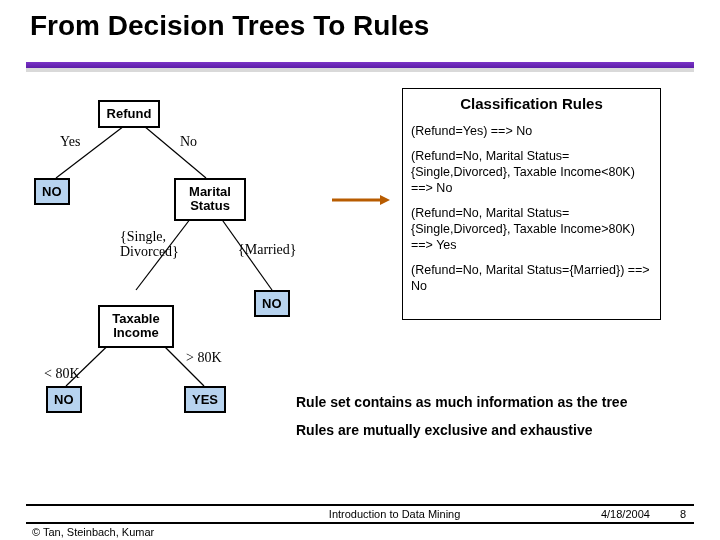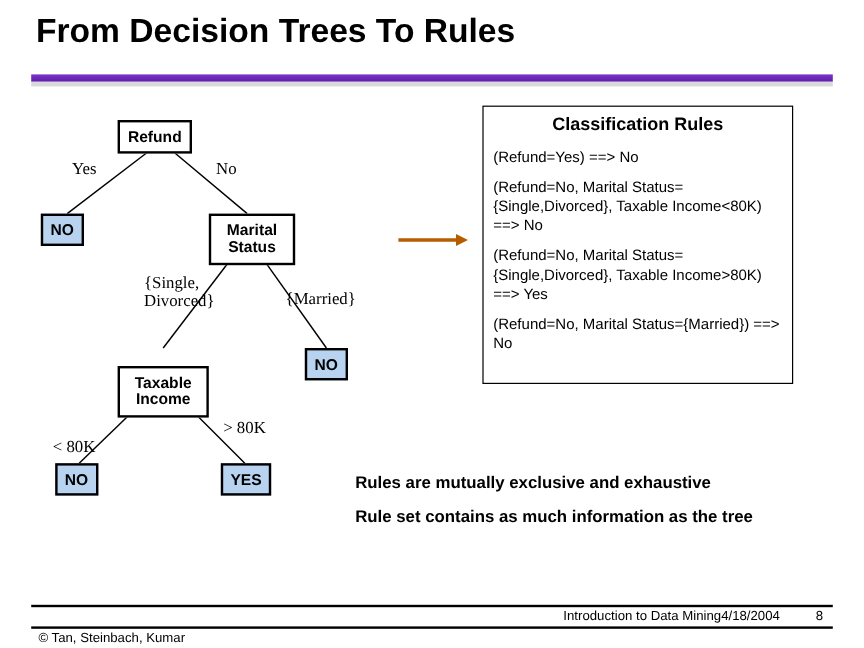--- a/index.html
+++ b/index.html
@@ -100,21 +100,21 @@
     height: 20px;
     border-top: 2px solid #000;
     border-bottom: 2px solid #000;
     display: flex;
     align-items: center;
     font-family: Arial, sans-serif;
     font-size: 11px;
     color: #000;
   }
   .footer .f1 { flex: 0 0 auto; padding-left: 6px; margin-top: 36px; }
-  .footer .f2 { flex: 1 1 auto; text-align: right; padding-left: 34px; }
+  .footer .f2 { flex: 1 1 auto; text-align: center; padding-left: 34px; }
   .footer .f3 { flex: 0 0 auto; padding-right: 30px; }
   .footer .f4 { flex: 0 0 auto; padding-right: 8px; }
 </style>
 </head>
 <body>
 
 <div class="title">From Decision Trees To Rules</div>
 <div class="title-rule"></div>
 
 <div class="tree-area">
@@ -157,22 +157,22 @@
 
 <div class="rules-panel">
   <div class="rules-title">Classification Rules</div>
   <p>(Refund=Yes) ==&gt; No</p>
   <p>(Refund=No, Marital Status={Single,Divorced}, Taxable Income&lt;80K) ==&gt; No</p>
   <p>(Refund=No, Marital Status={Single,Divorced}, Taxable Income&gt;80K) ==&gt; Yes</p>
   <p>(Refund=No, Marital Status={Married}) ==&gt; No</p>
 </div>
 
 <div class="notes">
+  <p>Rule set contains as much information as the tree</p>
   <p>Rules are mutually exclusive and exhaustive</p>
-  <p>Rule set contains as much information as the tree</p>
 </div>
 
 <div class="footer">
   <span class="f1">© Tan, Steinbach, Kumar</span>
   <span class="f2">Introduction to Data Mining</span>
   <span class="f3">4/18/2004</span>
   <span class="f4">8</span>
 </div>
 
 </body></html>

